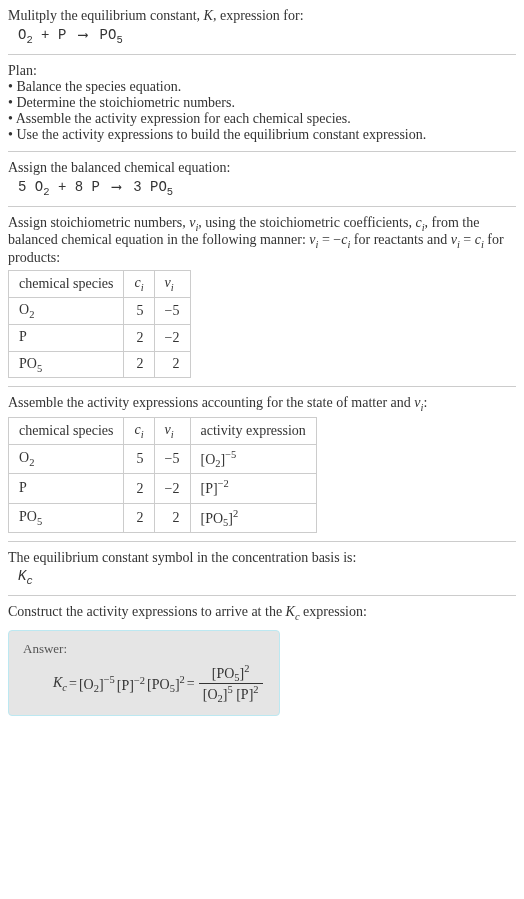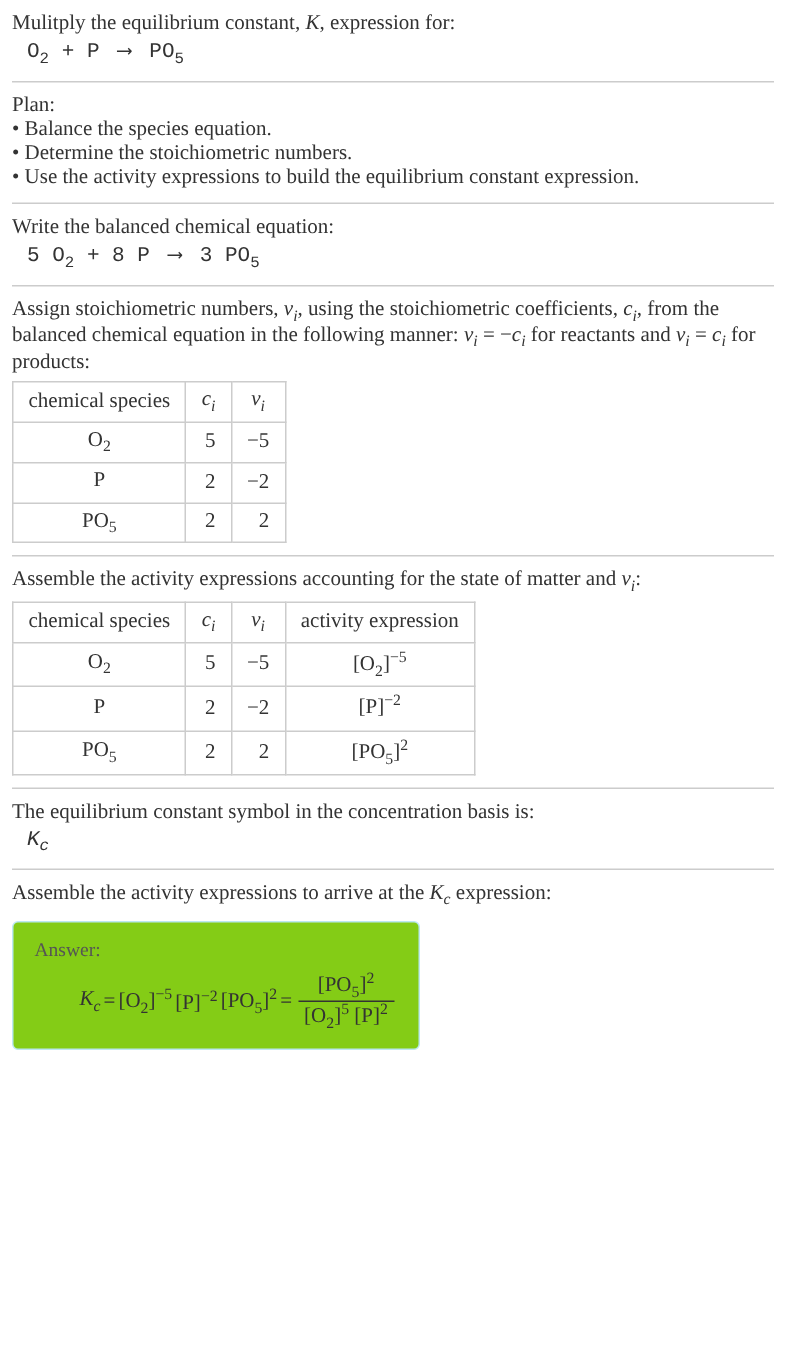--- a/index.html
+++ b/index.html
@@ -42,31 +42,31 @@
     .italic {
       font-style: italic;
     }
     table {
       border-collapse: collapse;
       margin: 4px 0;
     }
     th, td {
       border: 1px solid #ccc;
       padding: 4px 10px;
-      text-align: center;
+      text-align: left;
       font-weight: normal;
     }
     th {
       background: #fff;
     }
     td.num {
       text-align: right;
     }
     .answer-box {
-      background: #84cc16;
+      background: #e5e5e5;
       border: 1px solid #bce8f1;
       border-radius: 4px;
       padding: 10px 14px;
       display: inline-block;
       margin-top: 4px;
     }
     .answer-label {
       font-size: 13px;
       color: #555;
       margin-bottom: 6px;
@@ -112,28 +112,29 @@
   </div>
 </div>
 
 <hr>
 
 <div class="section">
   <div>Plan:</div>
   <ul class="plan">
     <li>Balance the species equation.</li>
     <li>Determine the stoichiometric numbers.</li>
+    <li>Assemble the activity expression for each chemical species.</li>
     <li>Use the activity expressions to build the equilibrium constant expression.</li>
   </ul>
 </div>
 
 <hr>
 
 <div class="section">
-  <div>Write the balanced chemical equation:</div>
+  <div>Assign the balanced chemical equation:</div>
   <div class="equation">
     <span>5 O</span><sub>2</sub><span> + 8 P </span><span class="arrow">⟶</span><span> 3 PO</span><sub>5</sub>
   </div>
 </div>
 
 <hr>
 
 <div class="section">
   <span>Assign stoichiometric numbers, </span><span class="italic">ν</span><sub class="italic">i</sub><span>, using the stoichiometric coefficients, </span><span class="italic">c</span><sub class="italic">i</sub><span>, from the balanced chemical equation in the following manner: </span><span class="italic">ν</span><sub class="italic">i</sub><span> = −</span><span class="italic">c</span><sub class="italic">i</sub><span> for reactants and </span><span class="italic">ν</span><sub class="italic">i</sub><span> = </span><span class="italic">c</span><sub class="italic">i</sub><span> for products:</span>
 
@@ -203,21 +204,21 @@
 <div class="section">
   <div>The equilibrium constant symbol in the concentration basis is:</div>
   <div class="equation">
     <span class="italic">K</span><sub class="italic">c</sub>
   </div>
 </div>
 
 <hr>
 
 <div class="section">
-  <span>Assemble the activity expressions to arrive at the </span><span class="italic">K</span><sub class="italic">c</sub><span> expression:</span>
+  <span>Construct the activity expressions to arrive at the </span><span class="italic">K</span><sub class="italic">c</sub><span> expression:</span>
 </div>
 
 <div class="answer-box">
   <div class="answer-label">Answer:</div>
   <div class="kc-line">
     <span><span class="italic">K</span><sub class="italic">c</sub></span>
     <span> = </span>
     <span><span>[O</span><sub>2</sub><span>]</span><sup>−5</sup></span>
     <span><span>[P]</span><sup>−2</sup></span>
     <span><span>[PO</span><sub>5</sub><span>]</span><sup>2</sup></span>

